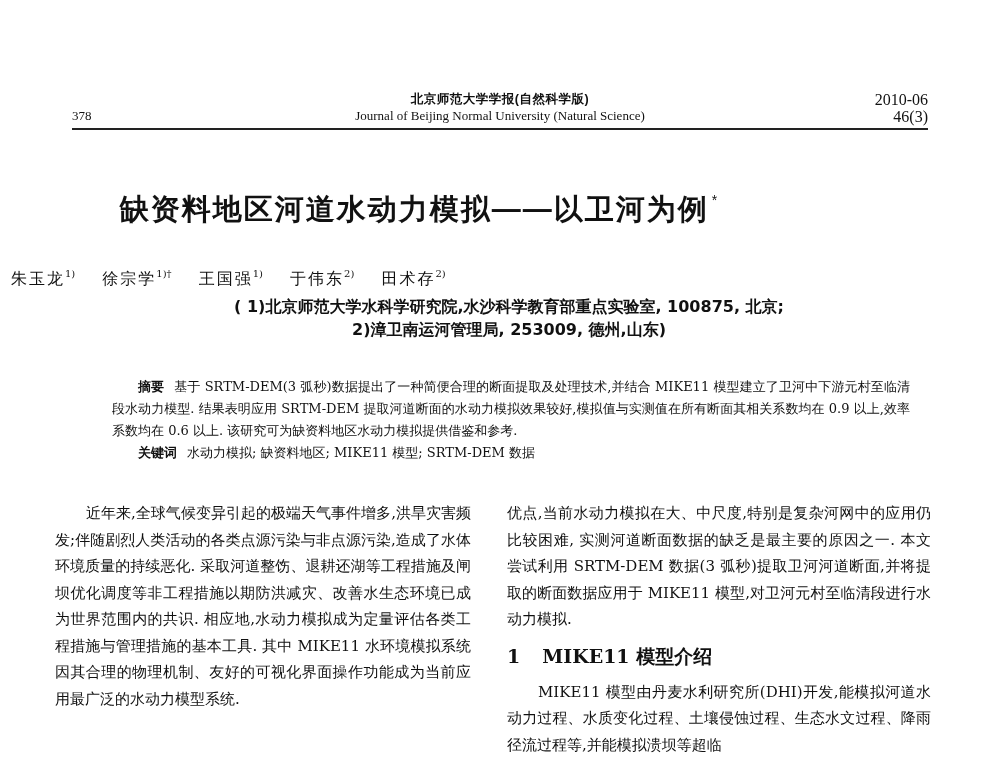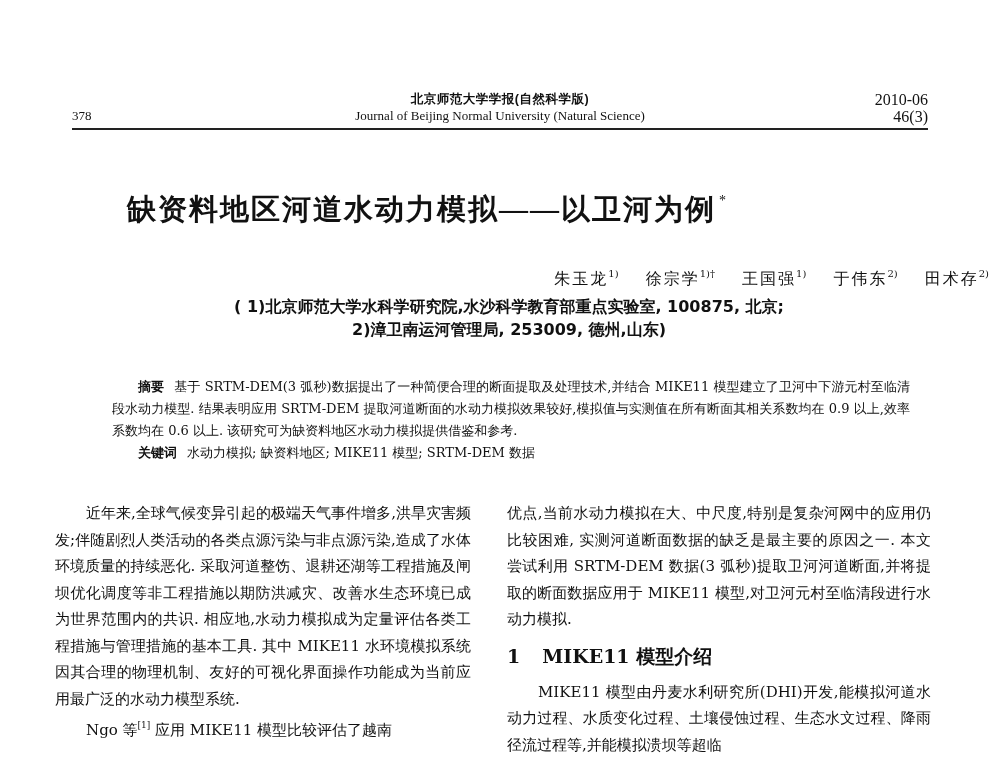--- a/index.html
+++ b/index.html
@@ -11,25 +11,25 @@
     .hdr-page { left: 72px; top: 108px; font-size: 13px; font-family: "Liberation Serif", serif; }
     .hdr-center { left: 0; width: 1000px; text-align: center; font-size: 13px; }
     .hdr-cn { top: 91px; font-weight: bold; font-family: Liberation Sans, sans-serif; font-size: 12.5px; letter-spacing: 0.5px; }
     .hdr-en { top: 108px; font-family: "Liberation Serif", serif; }
     .hdr-right { right: 72px; text-align: right; font-size: 16px; font-family: "Liberation Serif", serif; }
     .hdr-date { top: 91px; }
     .hdr-vol { top: 108px; }
     .hdr-rule { left: 72px; width: 856px; top: 128px; height: 0; border-top: 2px solid #222; }
     .title {
       left: 0; width: 839px; top: 190px; text-align: center;
-      font-family: Liberation Serif, serif; font-weight: bold; font-size: 29px; letter-spacing: 2px; margin-left: 8px;
+      font-family: Liberation Sans, sans-serif; font-weight: bold; font-size: 29px; letter-spacing: 2px;
     }
     .title sup { font-size: 14px; font-weight: normal; vertical-align: 14px; margin-left: 3px; }
     .authors {
-      left: 0; width: 1000px; top: 268px; text-align: right;
+      left: 0; width: 1000px; top: 268px; text-align: left;
       font-size: 16px; font-family: "DejaVu Serif", serif;
     }
     .authors .author { margin: 0 11px; letter-spacing: 2px; }
     .authors sup { font-size: 10px; letter-spacing: 0; vertical-align: 7px; }
     .affil {
       left: 0; width: 1000px; text-align: center; font-size: 16px; font-weight: bold;
       font-family: "DejaVu Sans", sans-serif;
       padding-left: 9px;
     }
     .affil1 { top: 297px; }
@@ -80,20 +80,19 @@
 <div class="abs affil affil1">( 1)北京师范大学水科学研究院,水沙科学教育部重点实验室, 100875, 北京;</div>
 <div class="abs affil affil2">2)漳卫南运河管理局, 253009, 德州,山东)</div>
 
 <div class="abs abstract">
   <p class="indent"><span class="kw-label">摘要</span><span>基于 SRTM-DEM(3 弧秒)数据提出了一种简便合理的断面提取及处理技术,并结合 MIKE11 模型建立了卫河中下游元村至临清段水动力模型. 结果表明应用 SRTM-DEM 提取河道断面的水动力模拟效果较好,模拟值与实测值在所有断面其相关系数均在 0.9 以上,效率系数均在 0.6 以上. 该研究可为缺资料地区水动力模拟提供借鉴和参考.</span></p>
   <p class="indent"><span class="kw-label">关键词</span><span>水动力模拟; 缺资料地区; MIKE11 模型; SRTM-DEM 数据</span></p>
 </div>
 
 <div class="abs col col-left">
   <p class="indent2">近年来,全球气候变异引起的极端天气事件增多,洪旱灾害频发;伴随剧烈人类活动的各类点源污染与非点源污染,造成了水体环境质量的持续恶化. 采取河道整饬、退耕还湖等工程措施及闸坝优化调度等非工程措施以期防洪减灾、改善水生态环境已成为世界范围内的共识. 相应地,水动力模拟成为定量评估各类工程措施与管理措施的基本工具. 其中 MIKE11 水环境模拟系统因其合理的物理机制、友好的可视化界面操作功能成为当前应用最广泛的水动力模型系统.</p>
-  <p class="indent2"><span>Ngo 等</span><span class="cite">[1]</span><span> 应用 MIKE11 模型比较评估了越南</span></p>
 </div>
 
 <div class="abs col col-right">
   <p>优点,当前水动力模拟在大、中尺度,特别是复杂河网中的应用仍比较困难, 实测河道断面数据的缺乏是最主要的原因之一. 本文尝试利用 SRTM-DEM 数据(3 弧秒)提取卫河河道断面,并将提取的断面数据应用于 MIKE11 模型,对卫河元村至临清段进行水动力模拟.</p>
   <div class="sec-head"><span class="sec-num">1</span><span>MIKE11 模型介绍</span></div>
   <p class="indent2">MIKE11 模型由丹麦水利研究所(DHI)开发,能模拟河道水动力过程、水质变化过程、土壤侵蚀过程、生态水文过程、降雨径流过程等,并能模拟溃坝等超临</p>
 </div>
 
 </body></html>

